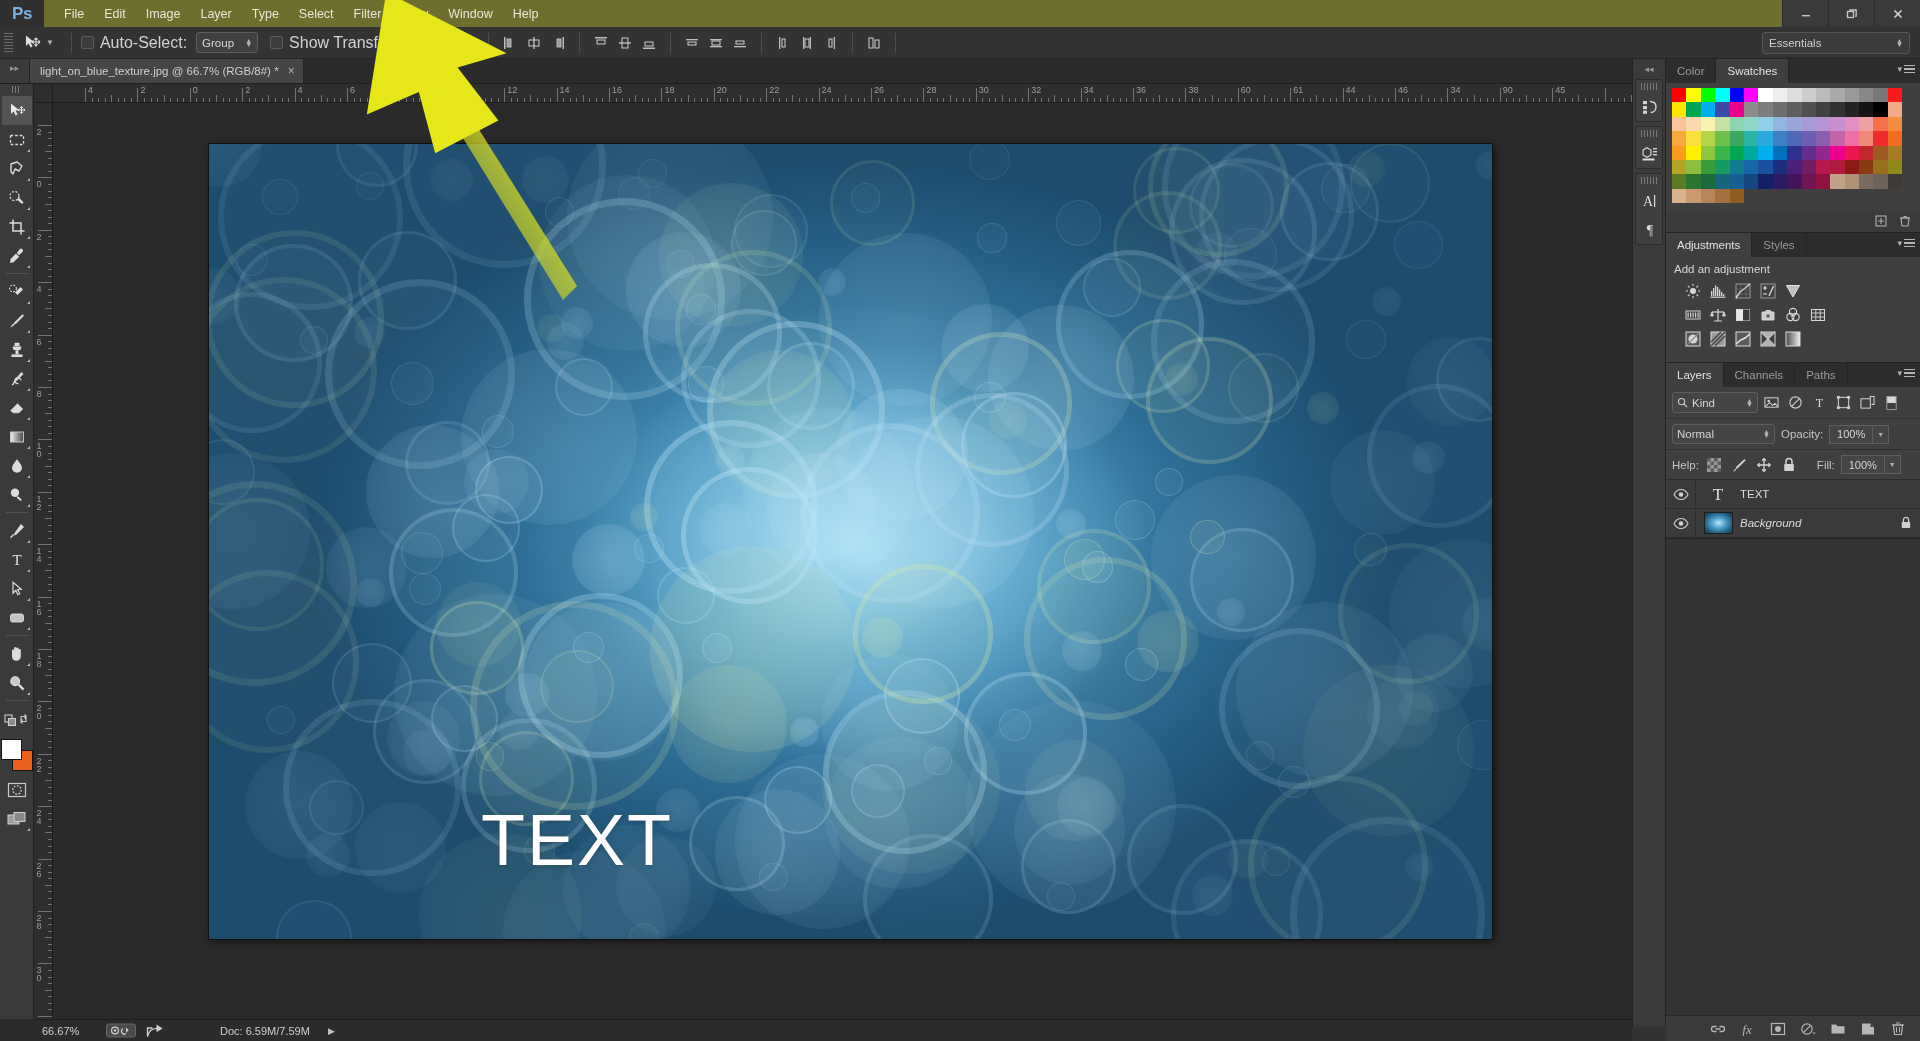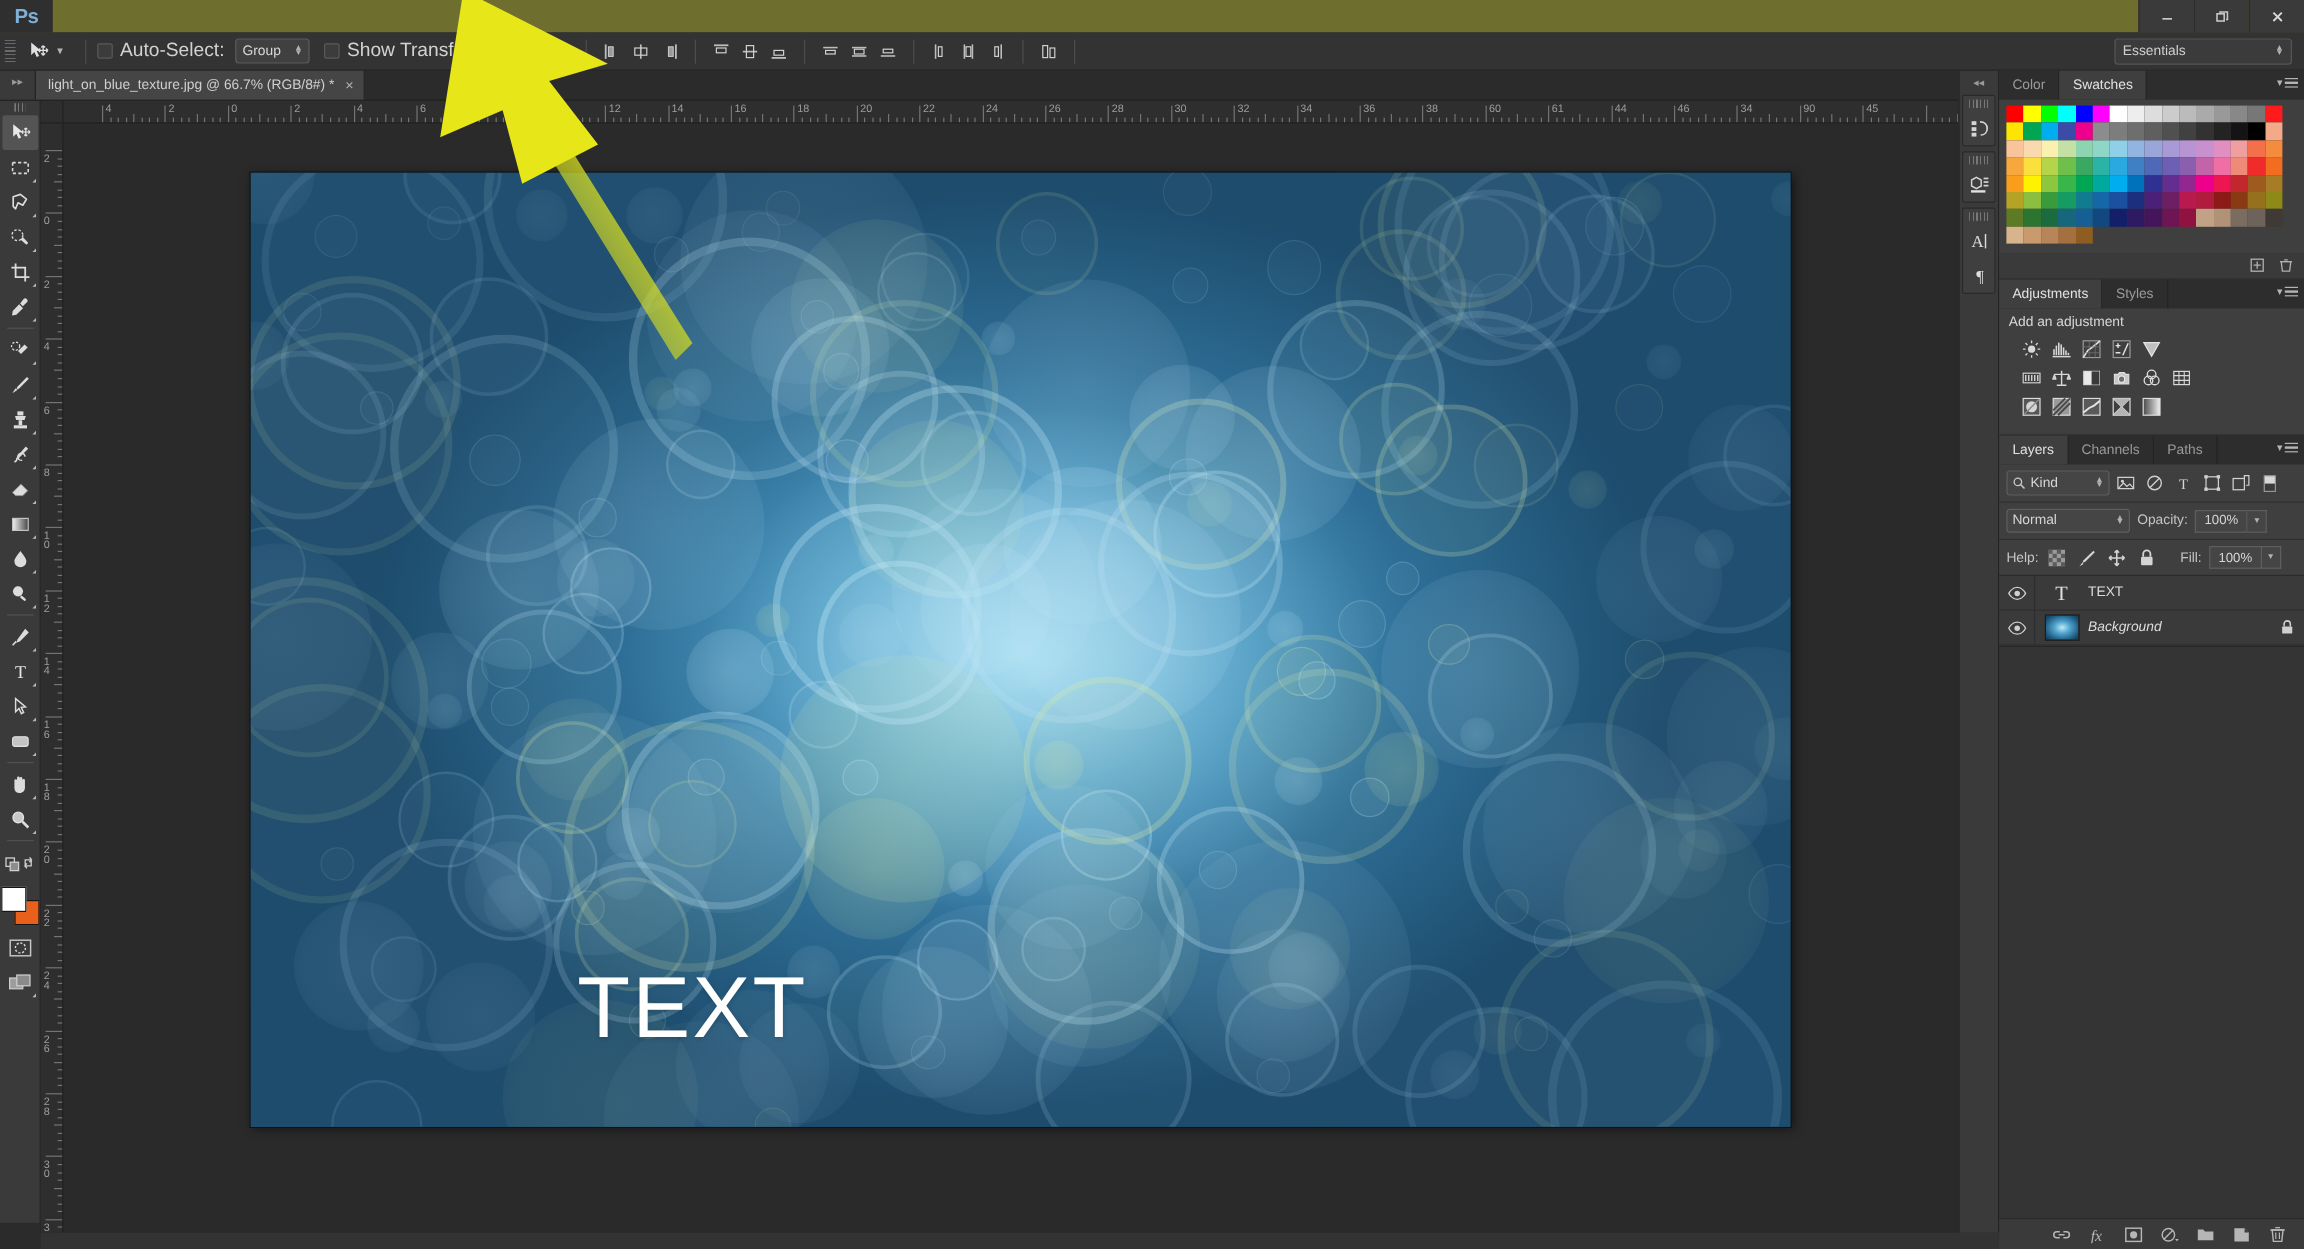--- a/index.html
+++ b/index.html
@@ -278,20 +278,32 @@
   }
   svg { display: block; }
 </style>
 </head>
 <body>
 
 <div class="app">
 
   <div class="menubar">
     <div class="ps-logo">Ps</div>
+    <div class="menu-items">
+      <div class="menu-item">File</div>
+      <div class="menu-item">Edit</div>
+      <div class="menu-item">Image</div>
+      <div class="menu-item">Layer</div>
+      <div class="menu-item">Type</div>
+      <div class="menu-item">Select</div>
+      <div class="menu-item">Filter</div>
+      <div class="menu-item">View</div>
+      <div class="menu-item">Window</div>
+      <div class="menu-item">Help</div>
+    </div>
     <div class="winbtns">
       <div class="winbtn">
         <svg width="12" height="12" viewBox="0 0 12 12">
             <rect x="2" y="7" width="8" height="1.4" fill="#c8c8c8"></rect>
           </svg>
       </div>
       <div class="winbtn">
         <svg width="12" height="12" viewBox="0 0 12 12">
             <rect x="1.5" y="3.5" width="6" height="6" fill="none" stroke="#c8c8c8" stroke-width="1.3"></rect>
             <path d="M4 3.3V2h6.2v6.2H9" fill="none" stroke="#c8c8c8" stroke-width="1.3"></path>
@@ -1799,14 +1811,35 @@
               <path d="M3.5 4h9l-1 9.5h-7z" fill="none" stroke="#b6b6b6" stroke-width="1.2"></path>
               <path d="M2 4h12M6 2h4" stroke="#b6b6b6" stroke-width="1.2"></path>
               <path d="M6.5 6v5.5M9.5 6v5.5" stroke="#b6b6b6" stroke-width="1"></path>
             </svg>
         </div>
       </div>
     </div>
   </div>
 
   <div class="empty-bottom-left"></div>
+  <div class="statusbar">
+    <div class="sb-zoom">66.67%</div>
+    <div class="sb-icon">
+      <svg width="30" height="15" viewBox="0 0 30 15">
+          <rect x="0.5" y="1" width="29" height="13" rx="2" fill="#4a4a4a" stroke="#666" stroke-width="1"></rect>
+          <circle cx="9" cy="7.5" r="3.4" fill="none" stroke="#cfcfcf" stroke-width="1.2"></circle>
+          <circle cx="9" cy="7.5" r="1.2" fill="#cfcfcf"></circle>
+          <path d="M17 5.5a3 3 0 1 0 3 5.2" fill="none" stroke="#cfcfcf" stroke-width="1.3"></path>
+          <path d="M20 4.5l2.6 2.8-2.6 2.8" fill="#cfcfcf"></path>
+        </svg>
+    </div>
+    <div class="sb-icon">
+      <svg width="18" height="15" viewBox="0 0 18 15">
+          <path d="M1.5 13.5V5h5" fill="none" stroke="#cfcfcf" stroke-width="1.3"></path>
+          <path d="M1.5 13.5c1-5.5 4.5-8 9.5-8.2" fill="none" stroke="#cfcfcf" stroke-width="1.3"></path>
+          <path d="M10.5 1.5L16.5 5.4 10.5 9.3z" fill="#cfcfcf"></path>
+        </svg>
+    </div>
+    <div class="sb-doc">Doc: 6.59M/7.59M</div>
+    <div class="sb-play">▶</div>
+  </div>
 
 </div>
 
 </body></html>

